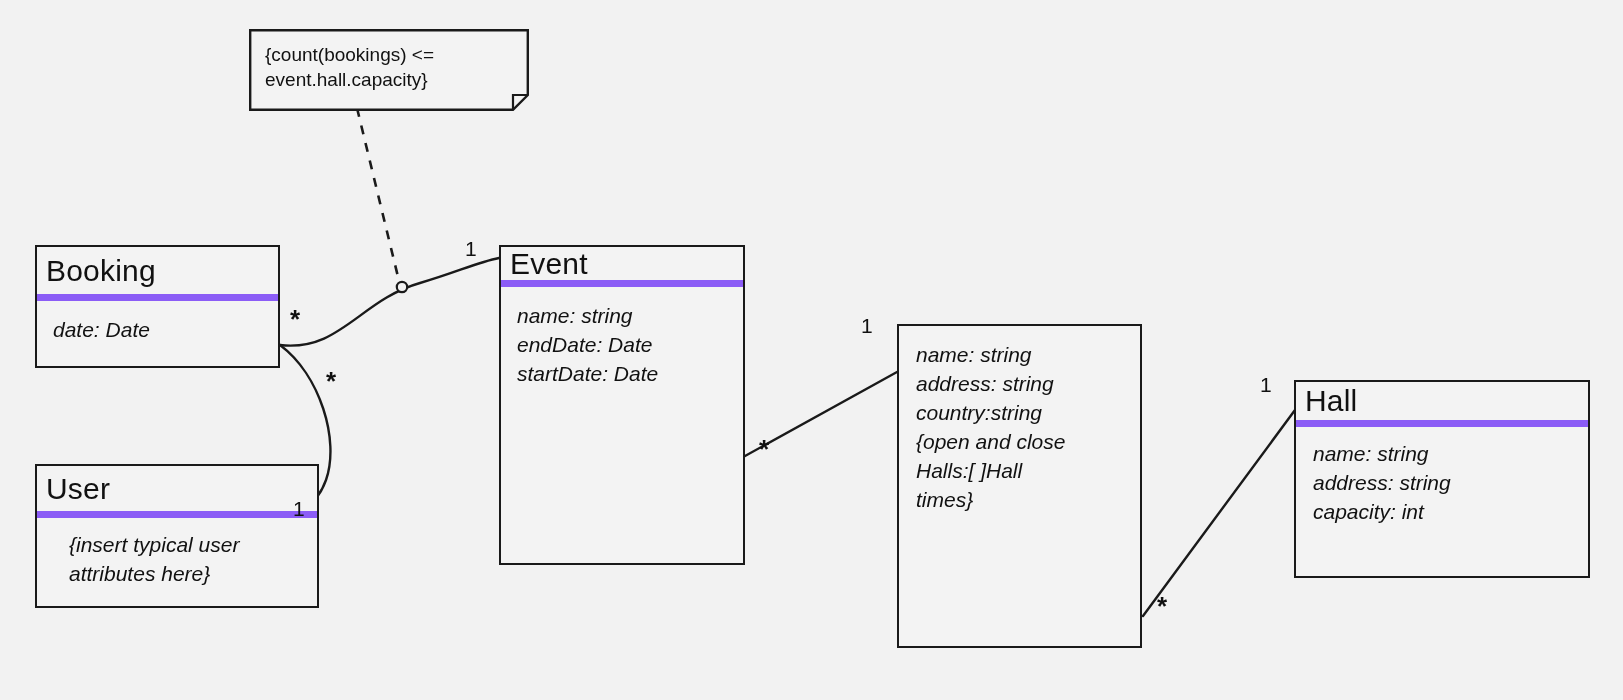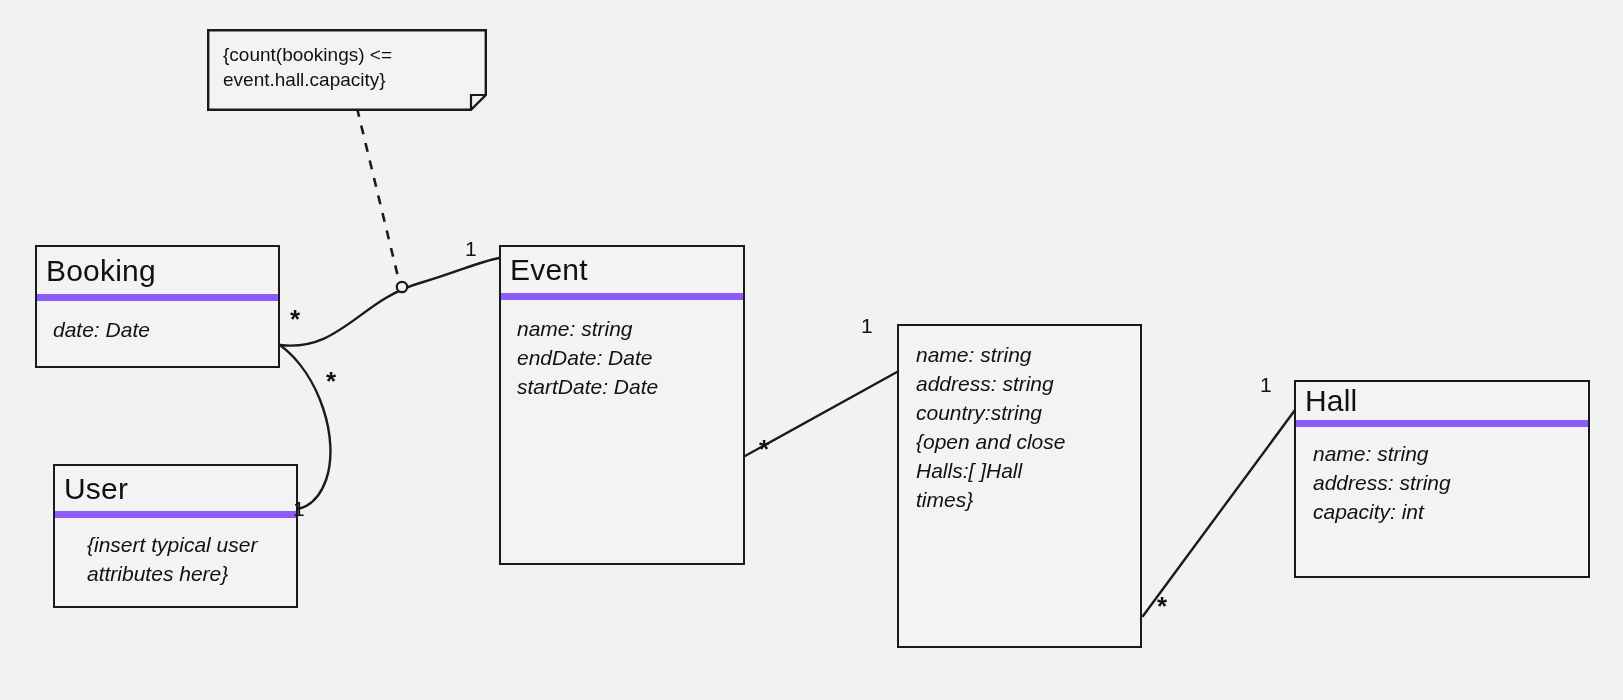--- a/index.html
+++ b/index.html
@@ -63,20 +63,21 @@
     line-height: 29px;
     color: #111111;
     white-space: pre;
     font-style: italic;
   }
 
   
   .uml-note {
     position: absolute;
     box-sizing: border-box;
+    margin-left: 42px;
   }
   .uml-note .note-text {
     position: absolute;
     left: 16px;
     top: 13px;
     right: 14px;
     font-size: 19px;
     line-height: 25px;
     color: #111111;
   }
@@ -128,32 +129,32 @@
 
   <div class="uml-class" style="left:35px; top:245px; width:245px; height:123px;">
     <div class="cls-header" style="height:54px;">
       <span class="cls-name">Booking</span>
     </div>
     <div class="cls-attrs">
       <div class="attr-line">date: Date</div>
     </div>
   </div>
 
-  <div class="uml-class" style="left:53px; top:464px; width:245px; height:144px;">
+  <div class="uml-class" style="left:35px; top:464px; width:284px; height:144px;">
     <div class="cls-header" style="height:52px;">
       <span class="cls-name">User</span>
     </div>
     <div class="cls-attrs" style="padding-top:12px;padding-left:32px;">
       <div class="attr-line">{insert typical user</div>
       <div class="attr-line">attributes here}</div>
     </div>
   </div>
 
   <div class="uml-class" style="left:499px; top:245px; width:246px; height:320px;">
-    <div class="cls-header" style="height:53px;">
+    <div class="cls-header" style="height:40px;">
       <span class="cls-name">Event</span>
     </div>
     <div class="cls-attrs">
       <div class="attr-line">name: string</div>
       <div class="attr-line">endDate: Date</div>
       <div class="attr-line">startDate: Date</div>
     </div>
   </div>
 
   <div class="uml-class" style="left:897px; top:324px; width:245px; height:324px;">

